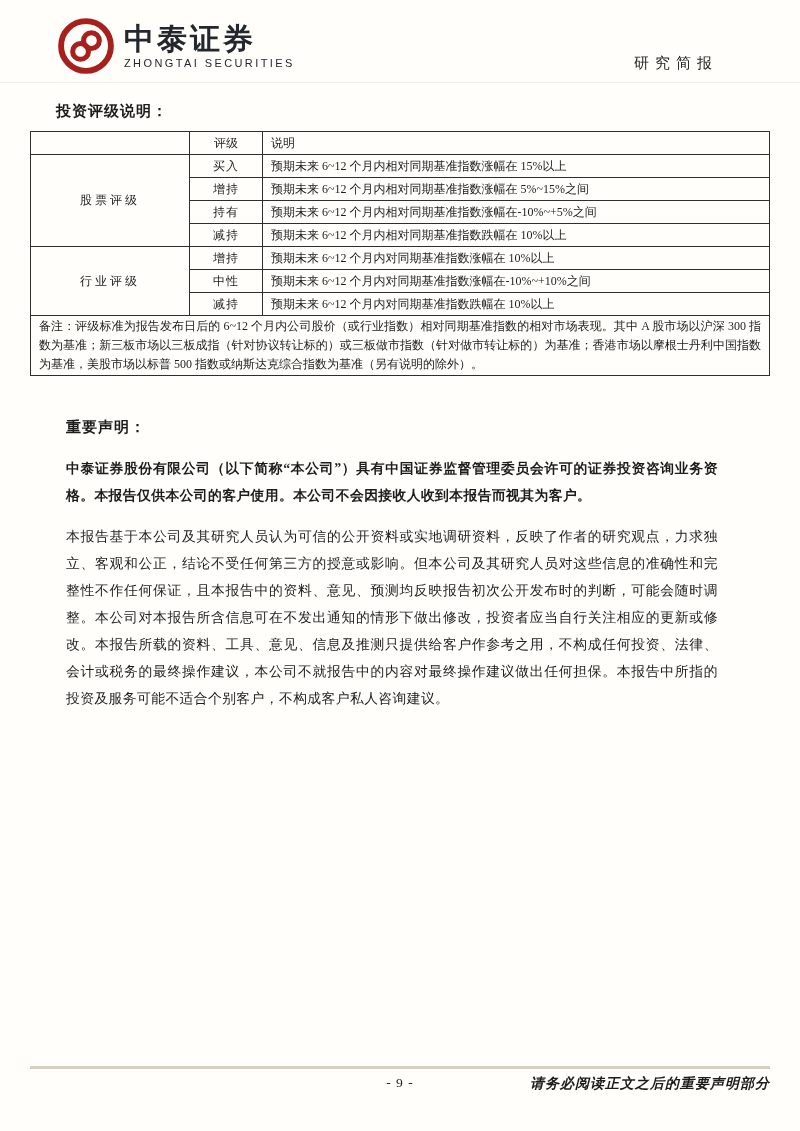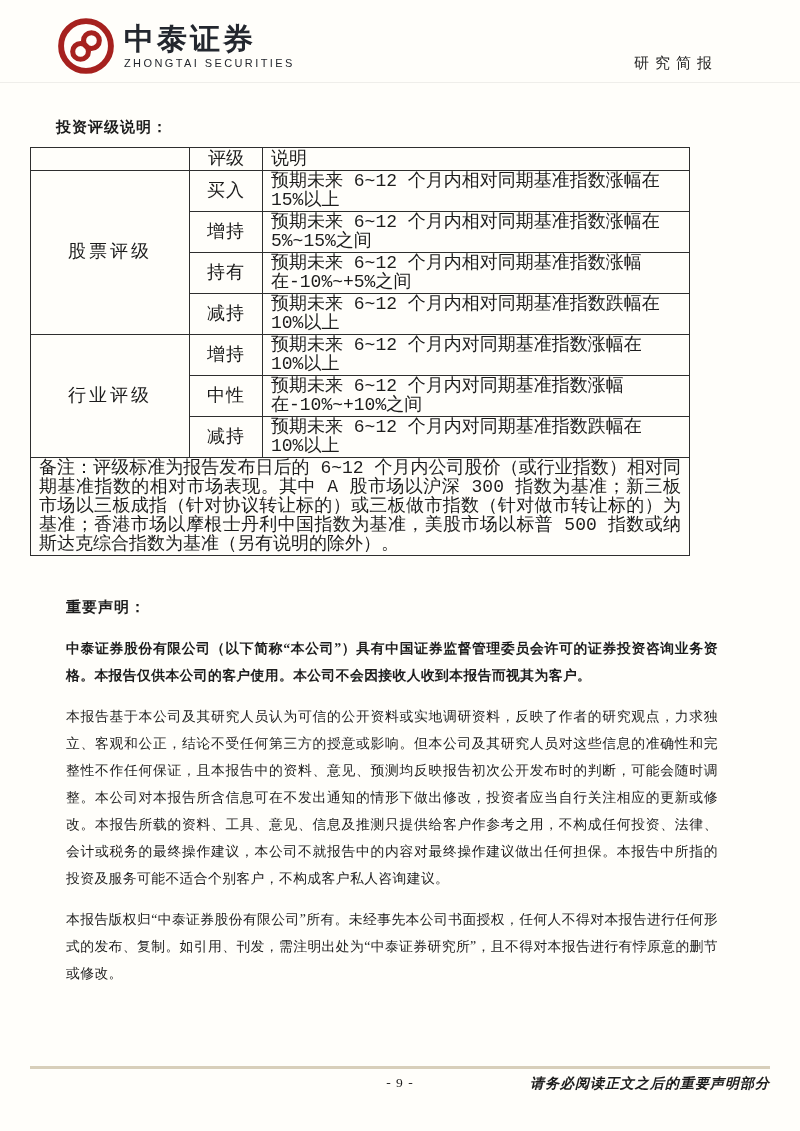--- a/index.html
+++ b/index.html
@@ -17,24 +17,24 @@
   .logo{position:absolute;left:57px;top:17px;display:flex;align-items:center;}
   .logo-icon{width:58px;height:58px;flex:0 0 58px;}
   .logo-text{margin-left:9px;display:flex;flex-direction:column;justify-content:center;}
   .logo-cn{font-family:"Liberation Sans","DejaVu Sans",sans-serif;font-weight:bold;
     font-size:30px;line-height:34px;color:#23272e;letter-spacing:3px;}
   .logo-en{font-family:"Liberation Sans","DejaVu Sans",sans-serif;font-weight:normal;
     font-size:11px;line-height:14px;color:#23272e;letter-spacing:2.4px;}
   .doc-type{position:absolute;right:82px;top:54px;font-size:15px;letter-spacing:6px;color:#262626;}
 
   
-  .main{position:absolute;left:30px;top:116px;width:740px;}
+  .main{position:absolute;left:30px;top:100px;width:740px;}
   .rating-title{margin:2px 0 10px 26px;font-size:15px;font-weight:bold;letter-spacing:1px;}
 
-  table.rating{width:660px;border-collapse:collapse;font-size:18px;table-layout:fixed;font-family:Liberation Mono, monospace;}
+  table.rating{width:740px;border-collapse:collapse;font-size:12px;table-layout:fixed;}
   table.rating td,table.rating th{
     border:1px solid #2e2e2e;padding:1px 8px;height:20px;line-height:19px;
     vertical-align:middle;font-weight:normal;overflow:hidden;
   }
   .col1{width:142px;}
   .col2{width:56px;}
   th.hdr{text-align:left;font-weight:bold;}
   td.center,th.center{text-align:center;}
   td.group{text-align:center;font-weight:bold;letter-spacing:3px;}
   td.rating-cell{text-align:center;letter-spacing:1px;}
@@ -122,21 +122,20 @@
       <tr>
         <td class="note-cell" colspan="3">备注：评级标准为报告发布日后的 6~12 个月内公司股价（或行业指数）相对同期基准指数的相对市场表现。其中 A 股市场以沪深 300 指数为基准；新三板市场以三板成指（针对协议转让标的）或三板做市指数（针对做市转让标的）为基准；香港市场以摩根士丹利中国指数为基准，美股市场以标普 500 指数或纳斯达克综合指数为基准（另有说明的除外）。</td>
       </tr>
     </tbody>
       </table>
 
     <div class="statement">
       <div class="stmt-title">重要声明：</div>
       <p class="bold">中泰证券股份有限公司（以下简称“本公司”）具有中国证券监督管理委员会许可的证券投资咨询业务资格。本报告仅供本公司的客户使用。本公司不会因接收人收到本报告而视其为客户。</p>
       <p>本报告基于本公司及其研究人员认为可信的公开资料或实地调研资料，反映了作者的研究观点，力求独立、客观和公正，结论不受任何第三方的授意或影响。但本公司及其研究人员对这些信息的准确性和完整性不作任何保证，且本报告中的资料、意见、预测均反映报告初次公开发布时的判断，可能会随时调整。本公司对本报告所含信息可在不发出通知的情形下做出修改，投资者应当自行关注相应的更新或修改。本报告所载的资料、工具、意见、信息及推测只提供给客户作参考之用，不构成任何投资、法律、会计或税务的最终操作建议，本公司不就报告中的内容对最终操作建议做出任何担保。本报告中所指的投资及服务可能不适合个别客户，不构成客户私人咨询建议。</p>
-      <p>本报告版权归“中泰证券股份有限公司”所有。未经事先本公司书面授权，任何人不得对本报告进行任何形式的发布、复制。如引用、刊发，需注明出处为“中泰证券研究所”，且不得对本报告进行有悖原意的删节或修改。</p>
     </div>
   </div>
 
   <div class="footer">
     <div class="page-num">- 9 -</div>
     <div class="footer-notice">请务必阅读正文之后的重要声明部分</div>
   </div>
 
 </div>
 

